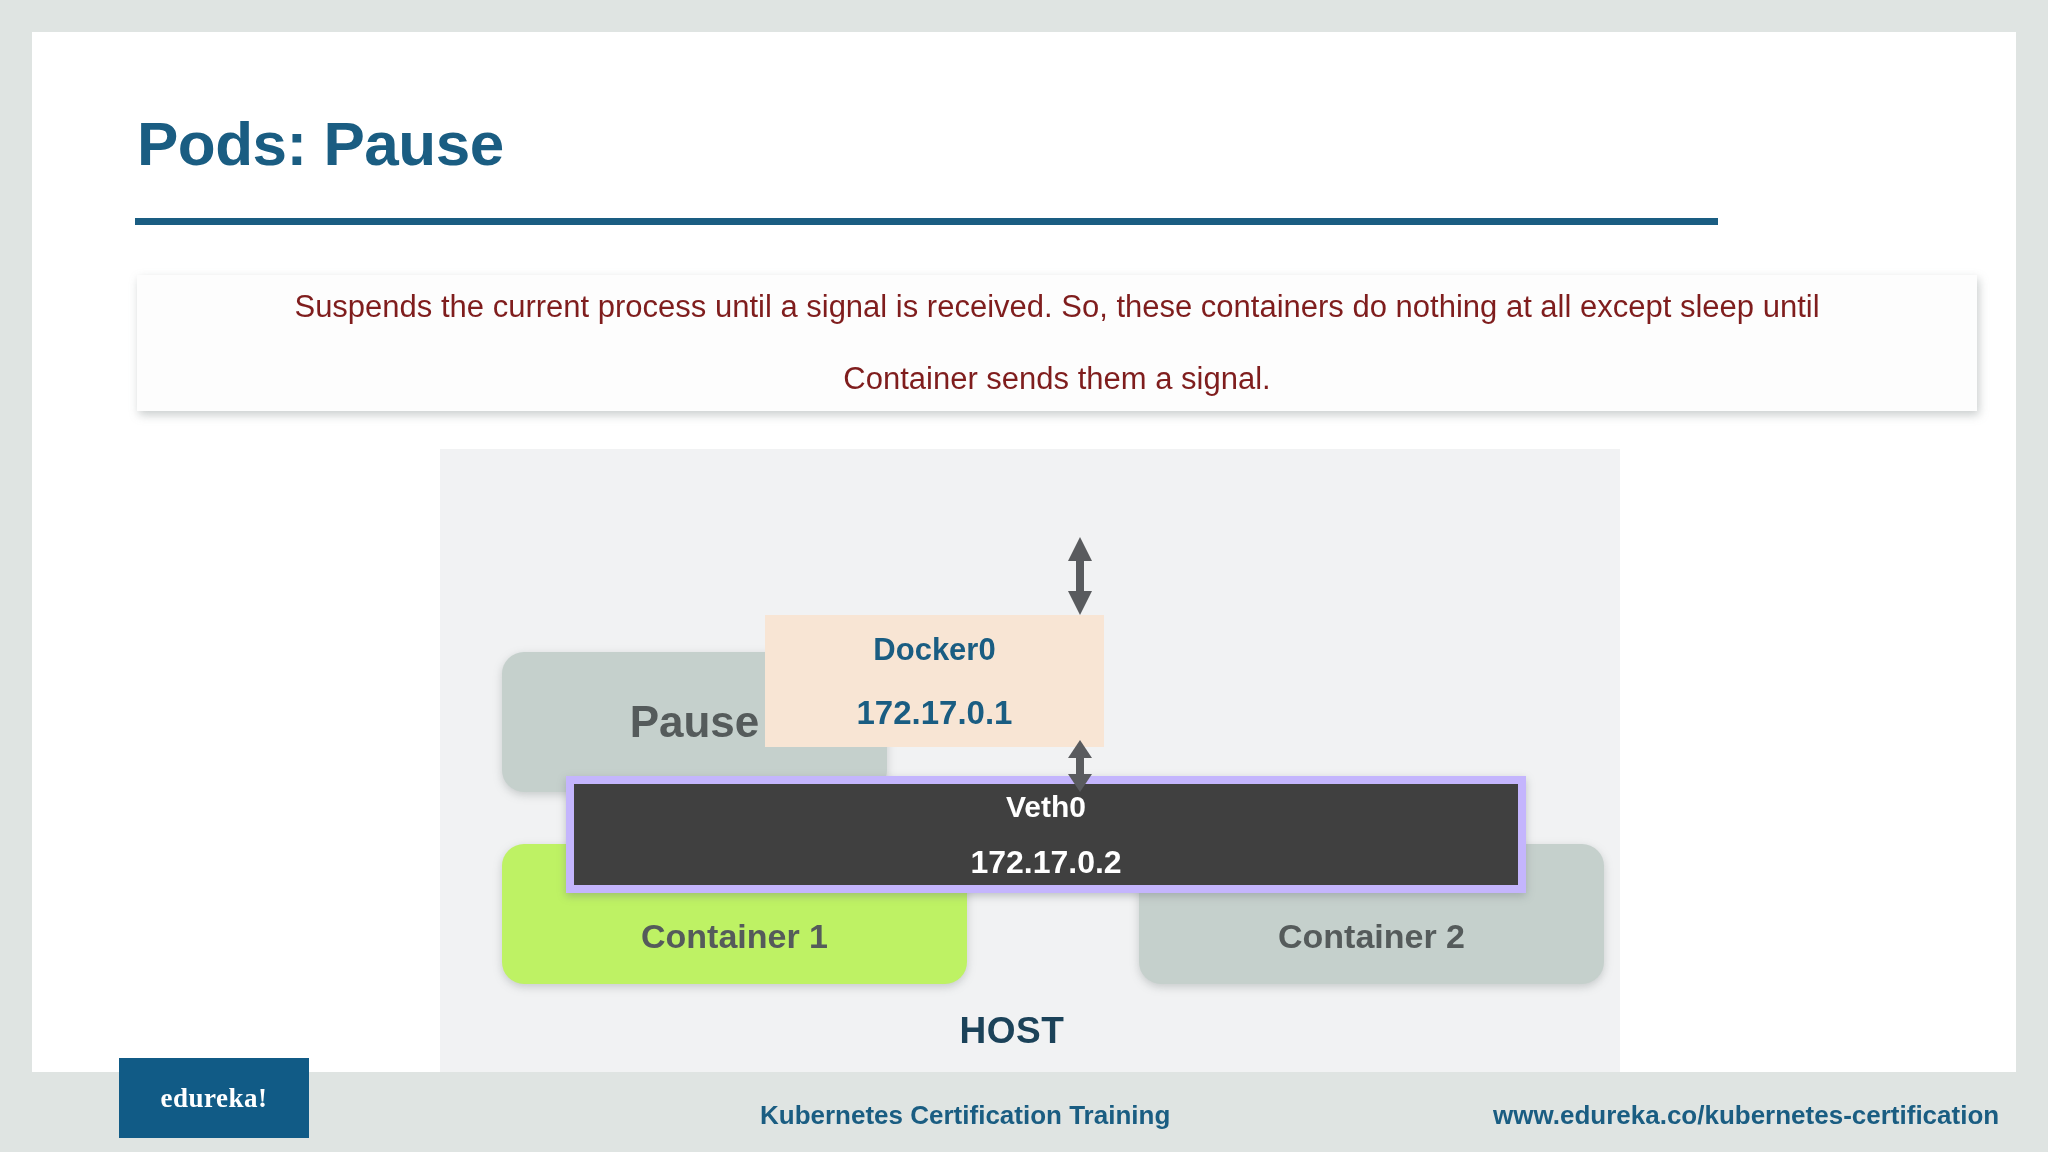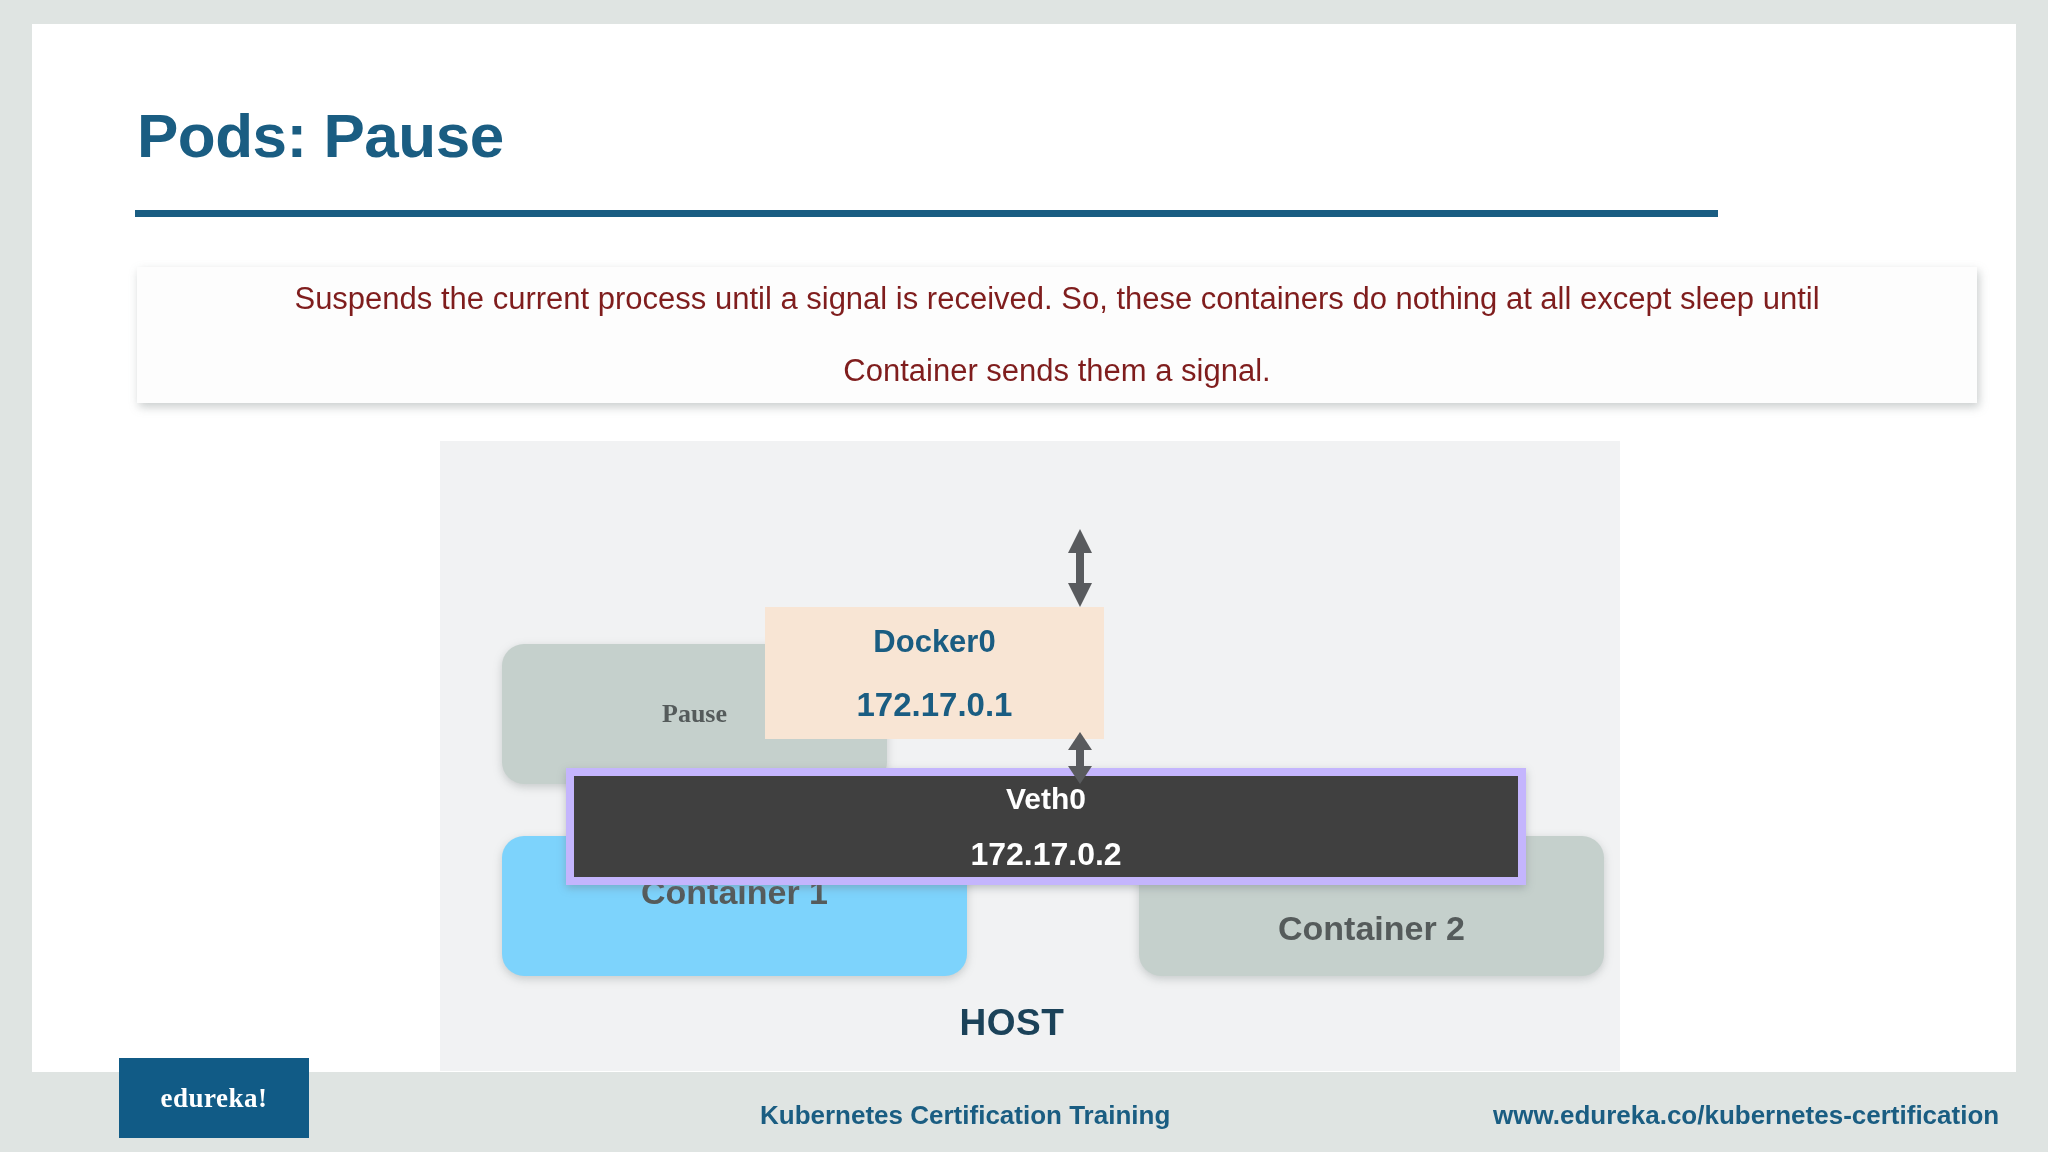--- a/index.html
+++ b/index.html
@@ -17,21 +17,21 @@
   
   #slide {
     position: relative;
     width: 2048px;
     height: 1152px;
     background: #dfe4e2;
   }
   .slide-card {
     position: absolute;
     left: 32px;
-    top: 24px;
+    top: 32px;
     width: 1984px;
     height: 1048px;
     background: #ffffff;
   }
 
   
   .title {
     position: absolute;
     left: 105px;
     top: 76px;
@@ -152,31 +152,32 @@
   
   .node-pause {
     left: 470px;
     top: 620px;
     width: 385px;
     height: 140px;
     background: #c5d0cc;
     border-radius: 22px;
     box-shadow: 0 3px 9px rgba(120,130,130,0.35);
   }
-  .node-pause .n-title { font-size: 26px; color: #555b5b; font-family: Liberation Serif, serif; }
+  .node-pause .n-title { font-size: 44px; color: #555b5b; }
 
   
   .node-c1 {
     left: 470px;
     top: 812px;
     width: 465px;
     height: 140px;
-    background: #7dd3fc;
+    background: #bef264;
     border-radius: 22px;
     box-shadow: 0 3px 9px rgba(120,130,130,0.35);
+    justify-content: flex-end;
     padding-bottom: 28px;
   }
   .node-c1 .n-title { font-size: 34px; color: #555b5b; }
 
   
   .node-c2 {
     left: 1107px;
     top: 812px;
     width: 465px;
     height: 140px;

